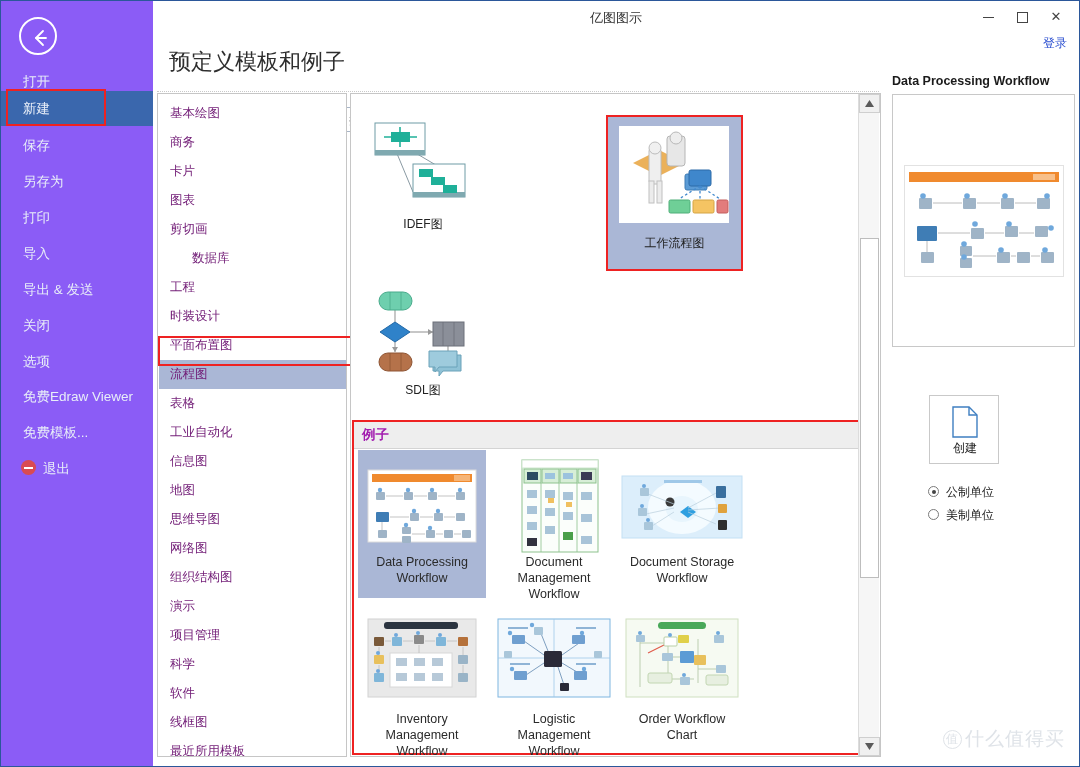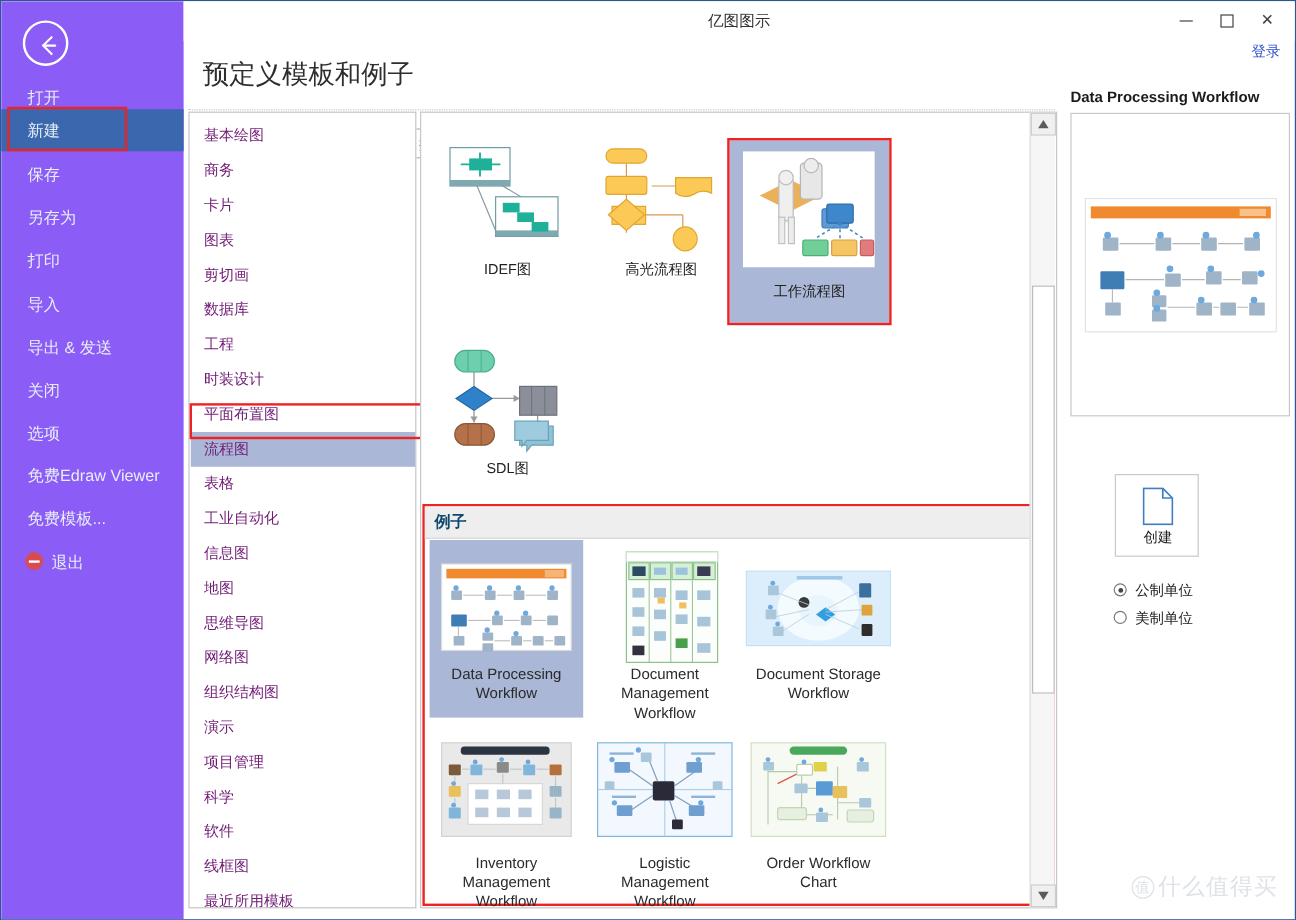--- a/index.html
+++ b/index.html
@@ -148,21 +148,21 @@
     position: absolute; left: 351px; top: 419px;
     width: 527px; height: 335px;
     border: 2.5px solid #ee2222; background: #ffffff;
   }
   #ex-header {
     position: absolute; left: 0; top: 0; width: 522px; height: 27px;
     background: #eeeeee; border-bottom: 1px solid #d4d4d4;
   }
   #ex-header span {
     position: absolute; left: 8px; top: 4px;
-    font-size: 13.5px; font-weight: bold; color: #0c4a6e;
+    font-size: 13.5px; font-weight: bold; color: #a21caf;
   }
   .ex-cell { position: absolute; width: 128px; height: 148px; }
   .ex-cell.sel { background: #aab7d6; }
   .ex-thumb-wrap {
     position: absolute; left: 0; top: 6px; width: 128px; height: 100px;
   }
   .ex-label {
     position: absolute; left: 0; top: 104px; width: 128px;
     text-align: center; font-size: 12.5px; color: #2a2a2a; line-height: 16px;
   }
@@ -285,21 +285,21 @@
   </div>
   <div id="hdr-sep"></div>
 
   <div id="cat-panel">
     <div id="cat-list">
         <div class="cat-item" style="top: 5px;"><span>基本绘图</span></div>
         <div class="cat-item" style="top: 34px;"><span>商务</span></div>
         <div class="cat-item" style="top: 63px;"><span>卡片</span></div>
         <div class="cat-item" style="top: 92px;"><span>图表</span></div>
         <div class="cat-item" style="top: 121px;"><span>剪切画</span></div>
-        <div class="cat-item" style="top: 150px;"><span>数据库</span></div>
+        <div class="cat-item" style="top: 150px; margin-left: 22px;"><span>数据库</span></div>
         <div class="cat-item" style="top: 179px;"><span>工程</span></div>
         <div class="cat-item" style="top: 208px;"><span>时装设计</span></div>
         <div class="cat-item" style="top: 237px;"><span>平面布置图</span></div>
         <div class="cat-item selected" style="top: 266px;"><span>流程图</span></div>
         <div class="cat-item" style="top: 295px;"><span>表格</span></div>
         <div class="cat-item" style="top: 324px;"><span>工业自动化</span></div>
         <div class="cat-item" style="top: 353px;"><span>信息图</span></div>
         <div class="cat-item" style="top: 382px;"><span>地图</span></div>
         <div class="cat-item" style="top: 411px;"><span>思维导图</span></div>
         <div class="cat-item" style="top: 440px;"><span>网络图</span></div>
@@ -329,41 +329,20 @@
           <rect x="48" y="50" width="52" height="33" fill="#ffffff" stroke="#6f9ca6" stroke-width="1"></rect>
           <rect x="48" y="78" width="52" height="5" fill="#7fa9b0"></rect>
           <rect x="54" y="55" width="14" height="8" fill="#1fb099"></rect>
           <rect x="66" y="63" width="14" height="8" fill="#1fb099"></rect>
           <rect x="78" y="71" width="14" height="8" fill="#1fb099"></rect>
         </svg>
       </div>
       <div class="tmpl-label">IDEF图</div>
     </div>
 
-    <div class="tmpl-cell" style="left:142px; top:14px;">
-      <div class="tmpl-thumb">
-        <svg width="116" height="100" viewBox="0 0 116 100" aria-hidden="true">
-          <g stroke="#d69a55" stroke-width="1" fill="none">
-            <line x1="29" y1="22" x2="29" y2="34"></line>
-            <line x1="29" y1="48" x2="29" y2="58"></line>
-            <line x1="29" y1="72" x2="29" y2="80"></line>
-            <line x1="50" y1="41" x2="72" y2="41"></line>
-            <line x1="44" y1="65" x2="76" y2="65"></line>
-            <line x1="76" y1="65" x2="76" y2="76"></line>
-          </g>
-          <rect x="12" y="10" width="34" height="12" rx="6" fill="#fcc956" stroke="#e0a632"></rect>
-          <rect x="12" y="33" width="34" height="15" rx="2" fill="#fcc956" stroke="#e0a632"></rect>
-          <path d="M17 73 h28 v-15 h-28 z" fill="#fcc956" stroke="#e0a632"></path>
-          <path d="M29 52 L44 65 L29 78 L14 65 Z" fill="#fcc956" stroke="#e0a632"></path>
-          <path d="M70 34 h30 v13 q-8 -4 -15 1 q-8 4 -15 -1 z" fill="#fcc956" stroke="#e0a632"></path>
-          <circle cx="78" cy="85" r="10" fill="#fcc956" stroke="#e0a632"></circle>
-        </svg>
-      </div>
-      <div class="tmpl-label">高光流程图</div>
-    </div>
 
     <div class="tmpl-cell sel" style="left:257px; top:23px; width:133px; height:152px;">
       <div class="tmpl-thumb" style="left:11px; top:9px; width:110px; height:97px;">
         <svg width="110" height="97" viewBox="0 0 110 97" aria-hidden="true">
           <rect x="0" y="0" width="110" height="97" fill="#ffffff"></rect>
           <polygon points="14,37 40,24 66,37 40,50" fill="#e8a33d" opacity="0.85"></polygon>
           <rect x="48" y="10" width="18" height="30" rx="3" fill="#e7e7e7" stroke="#b5b5b5"></rect>
           <circle cx="57" cy="12" r="6" fill="#ededed" stroke="#b8b8b8"></circle>
           <rect x="30" y="22" width="12" height="36" rx="3" fill="#efefef" stroke="#bcbcbc"></rect>
           <circle cx="36" cy="22" r="6" fill="#f0f0f0" stroke="#bcbcbc"></circle>

